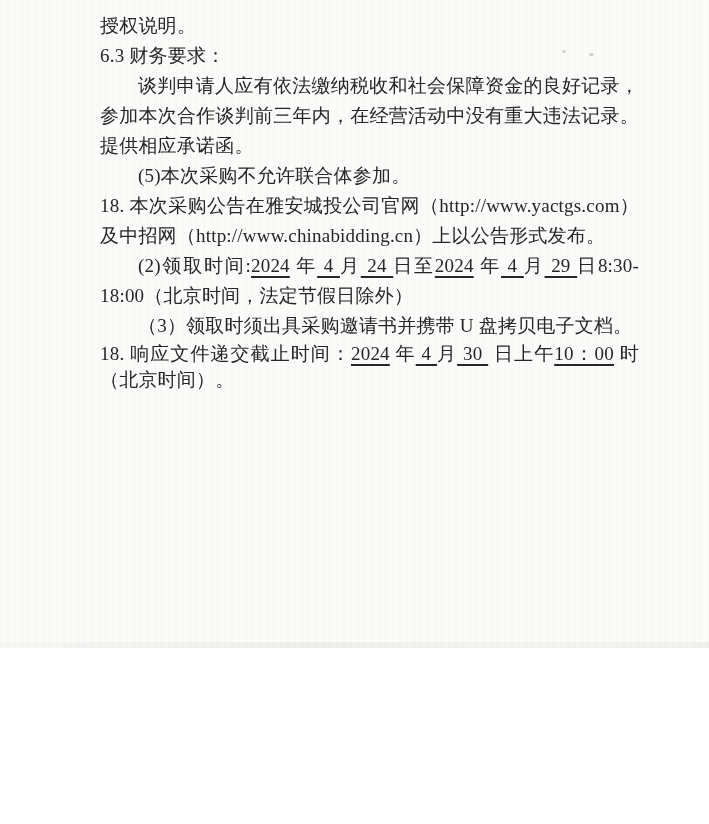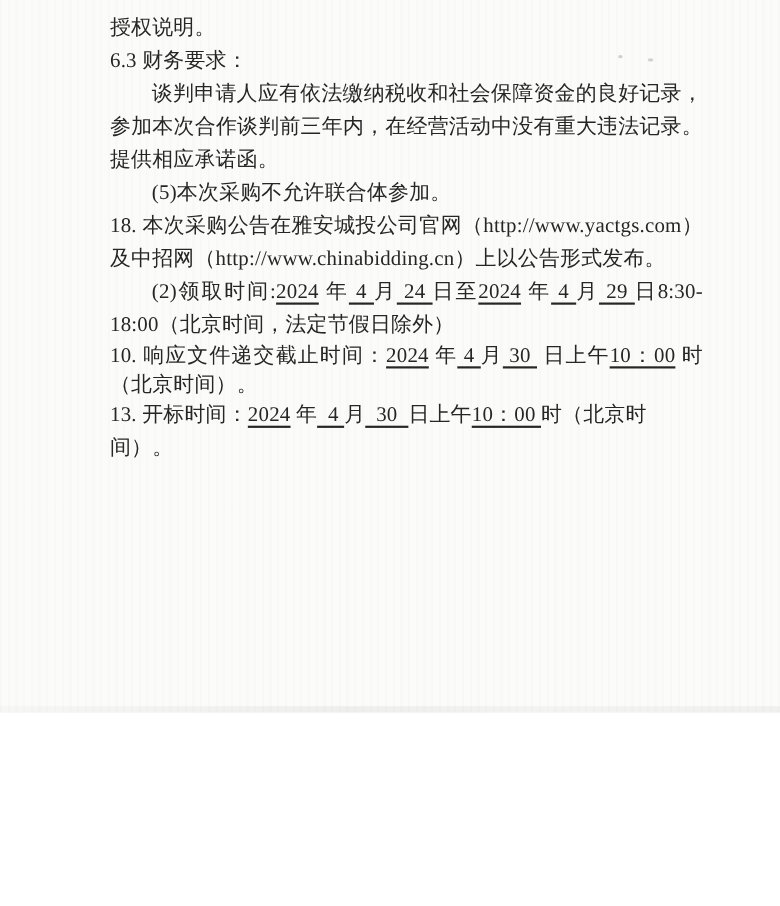--- a/index.html
+++ b/index.html
@@ -72,24 +72,24 @@
 
 
     <p class="indent">(5)本次采购不允许联合体参加。</p>
 
     <p class="para mt8">18. 本次采购公告在雅安城投公司官网（http://www.yactgs.com）及中招网（http://www.chinabidding.cn）上以公告形式发布。</p>
 
 
     <p class="para indent"><span>(2)领取时间:</span><span class="u">2024</span><span> 年</span><span class="u">&nbsp;4&nbsp;</span><span>月</span><span class="u">&nbsp;24&nbsp;</span><span>日至</span><span class="u">2024</span><span> 年</span><span class="u">&nbsp;4&nbsp;</span><span>月</span><span class="u">&nbsp;29&nbsp;</span><span>日8:30-18:00（北京时间，法定节假日除外）</span></p>
 
 
+    <p class="indent mt14">（3）领取时须出具采购邀请书并携带 U 盘拷贝电子文档。</p>
 
-    <p class="para mt4 lh26"><span>10. 响应文件递交截止时间：</span><span class="u">2024</span><span> 年</span><span class="u">&nbsp;4&nbsp;</span><span>月</span><span class="u">&nbsp;30&nbsp;</span><span>&nbsp;日上午</span><span class="u">10：00</span><span> 时（北京时间）。</span></p>
+    <p class="para mt4 lh26"><span>18. 响应文件递交截止时间：</span><span class="u">2024</span><span> 年</span><span class="u">&nbsp;4&nbsp;</span><span>月</span><span class="u">&nbsp;30&nbsp;</span><span>&nbsp;日上午</span><span class="u">10：00</span><span> 时（北京时间）。</span></p>
 
-    <p class="mt10"><span>13. 开标时间：</span><span class="u">2024</span><span> 年</span><span class="u">&nbsp;&nbsp;4&nbsp;</span><span>月</span><span class="u">&nbsp;&nbsp;30&nbsp;&nbsp;</span><span>日上午</span><span class="u">10：00&nbsp;</span><span>时（北京时间）。</span></p>
 
 
   </div>
 
   <div class="speck s1"></div>
   <div class="speck s2"></div>
   <div class="bottom-band"></div>
 </div>
 
 </body></html>

